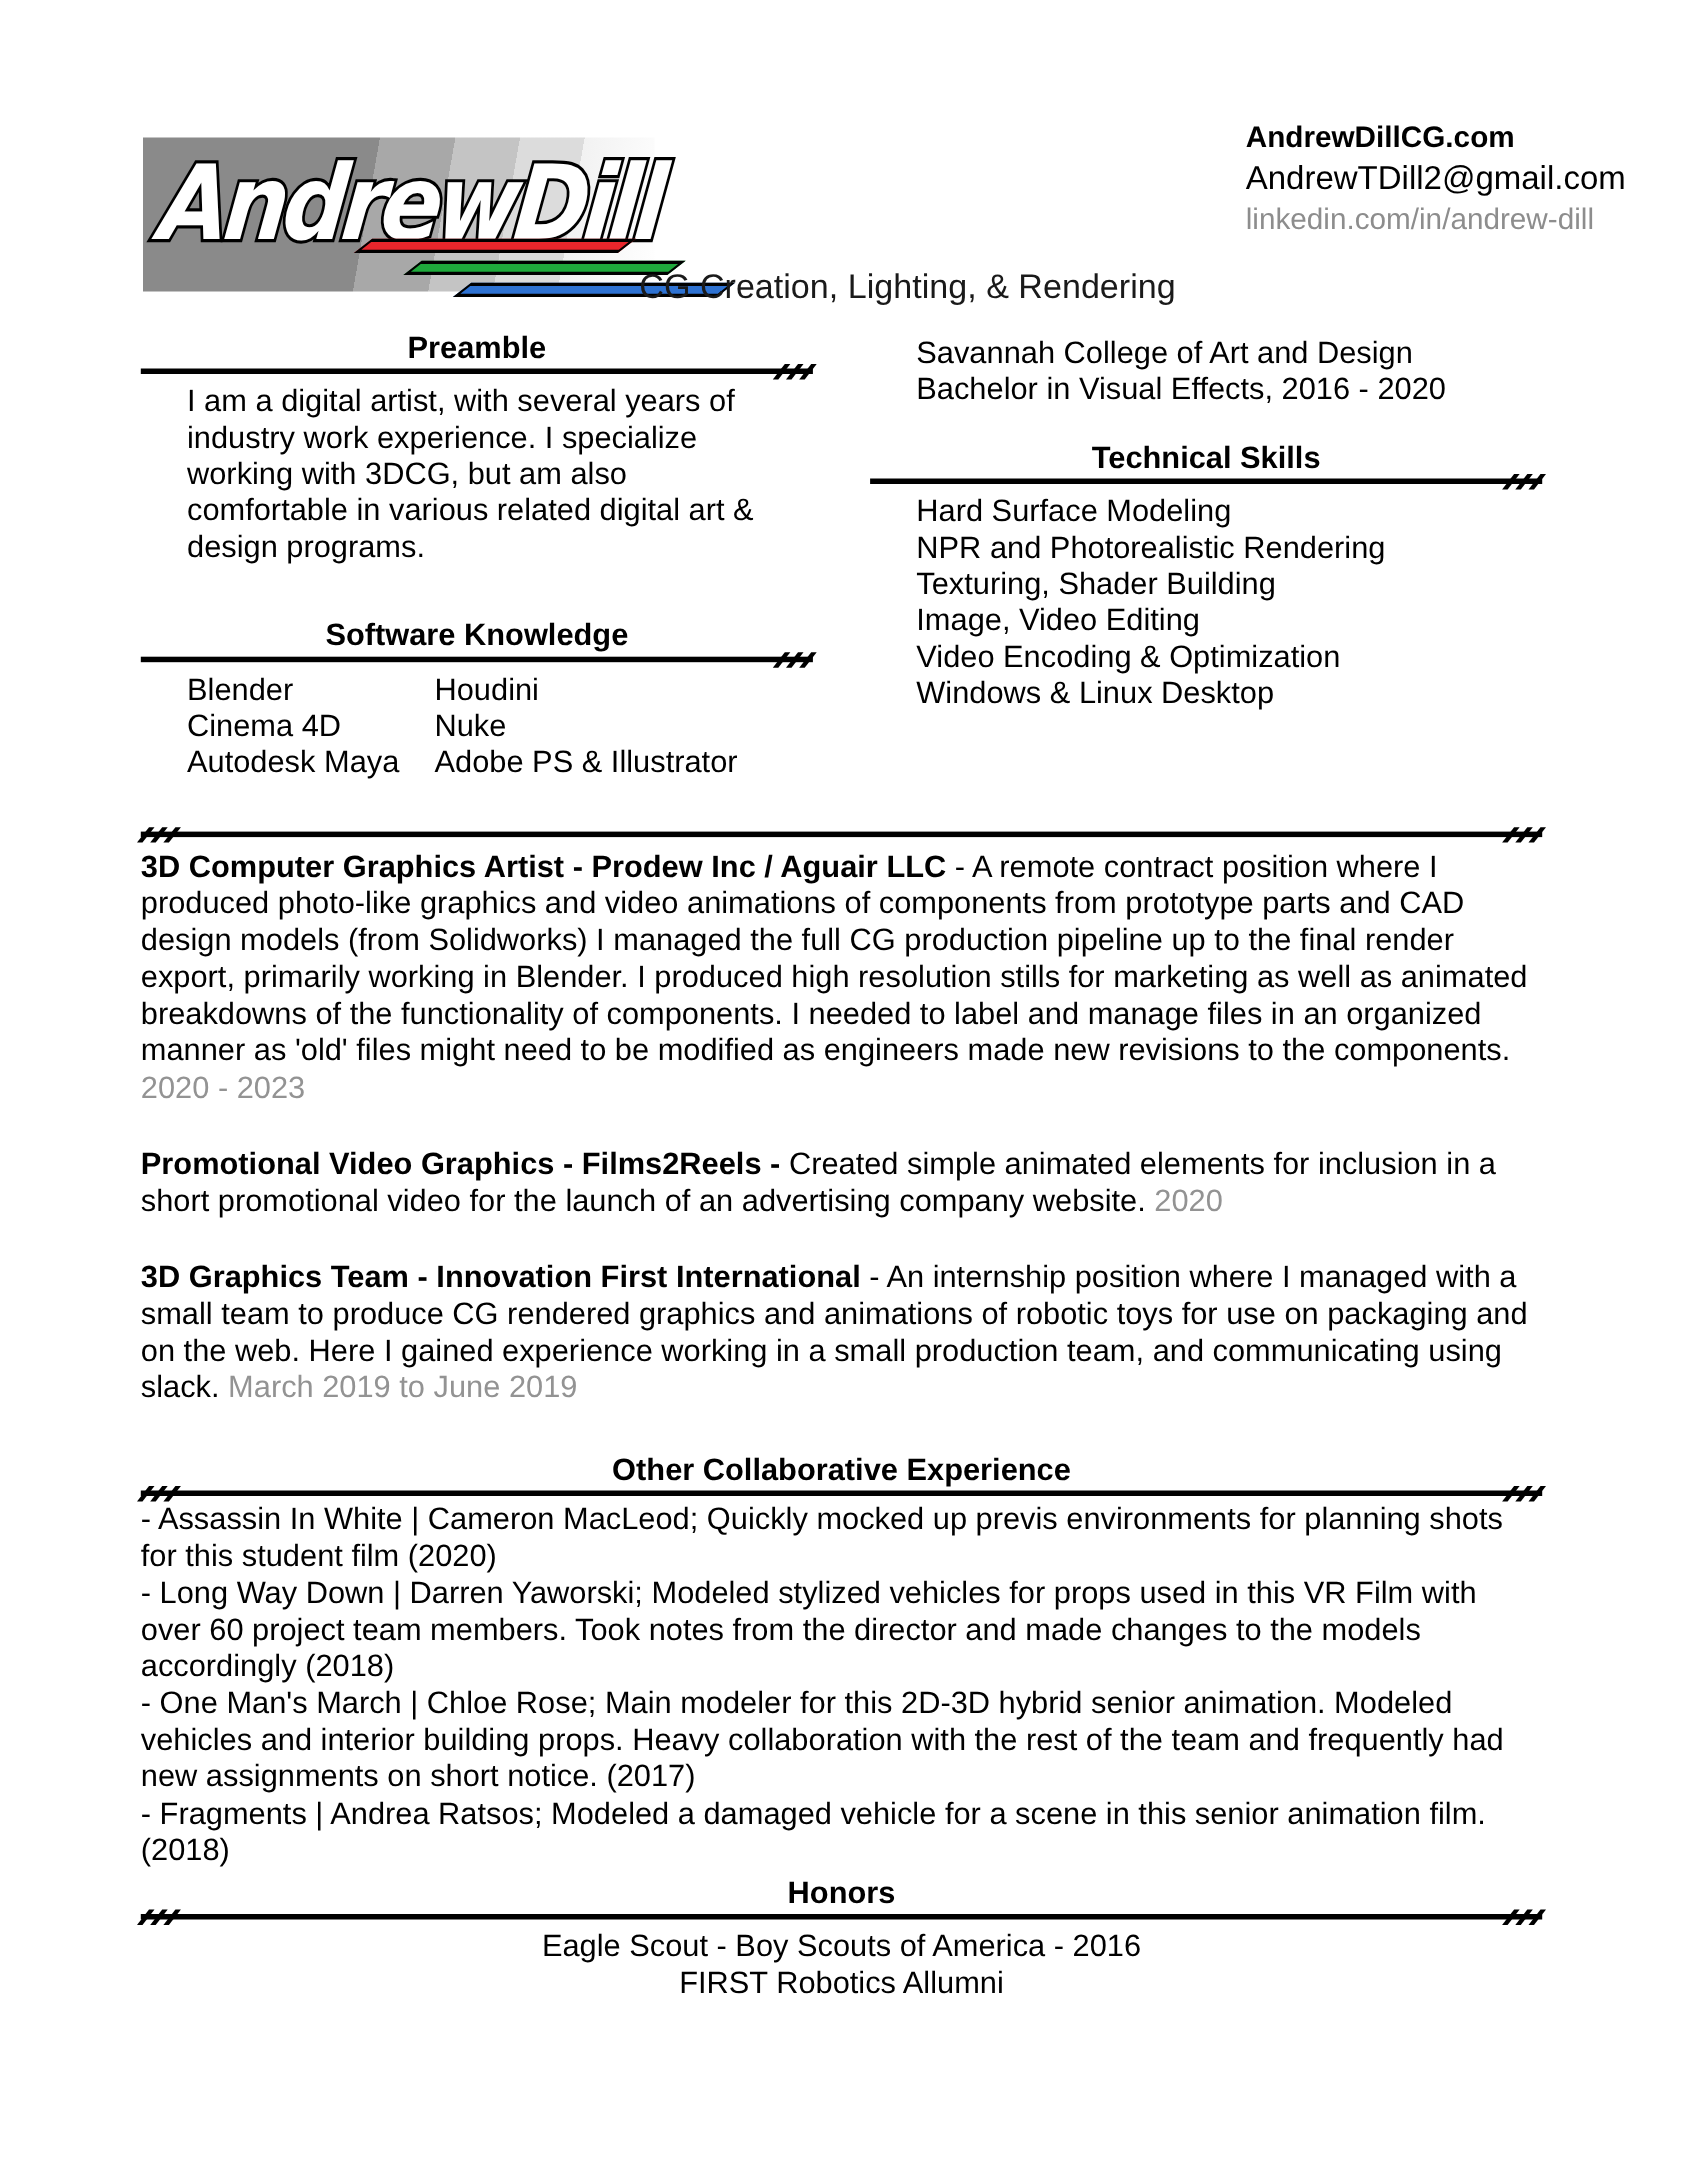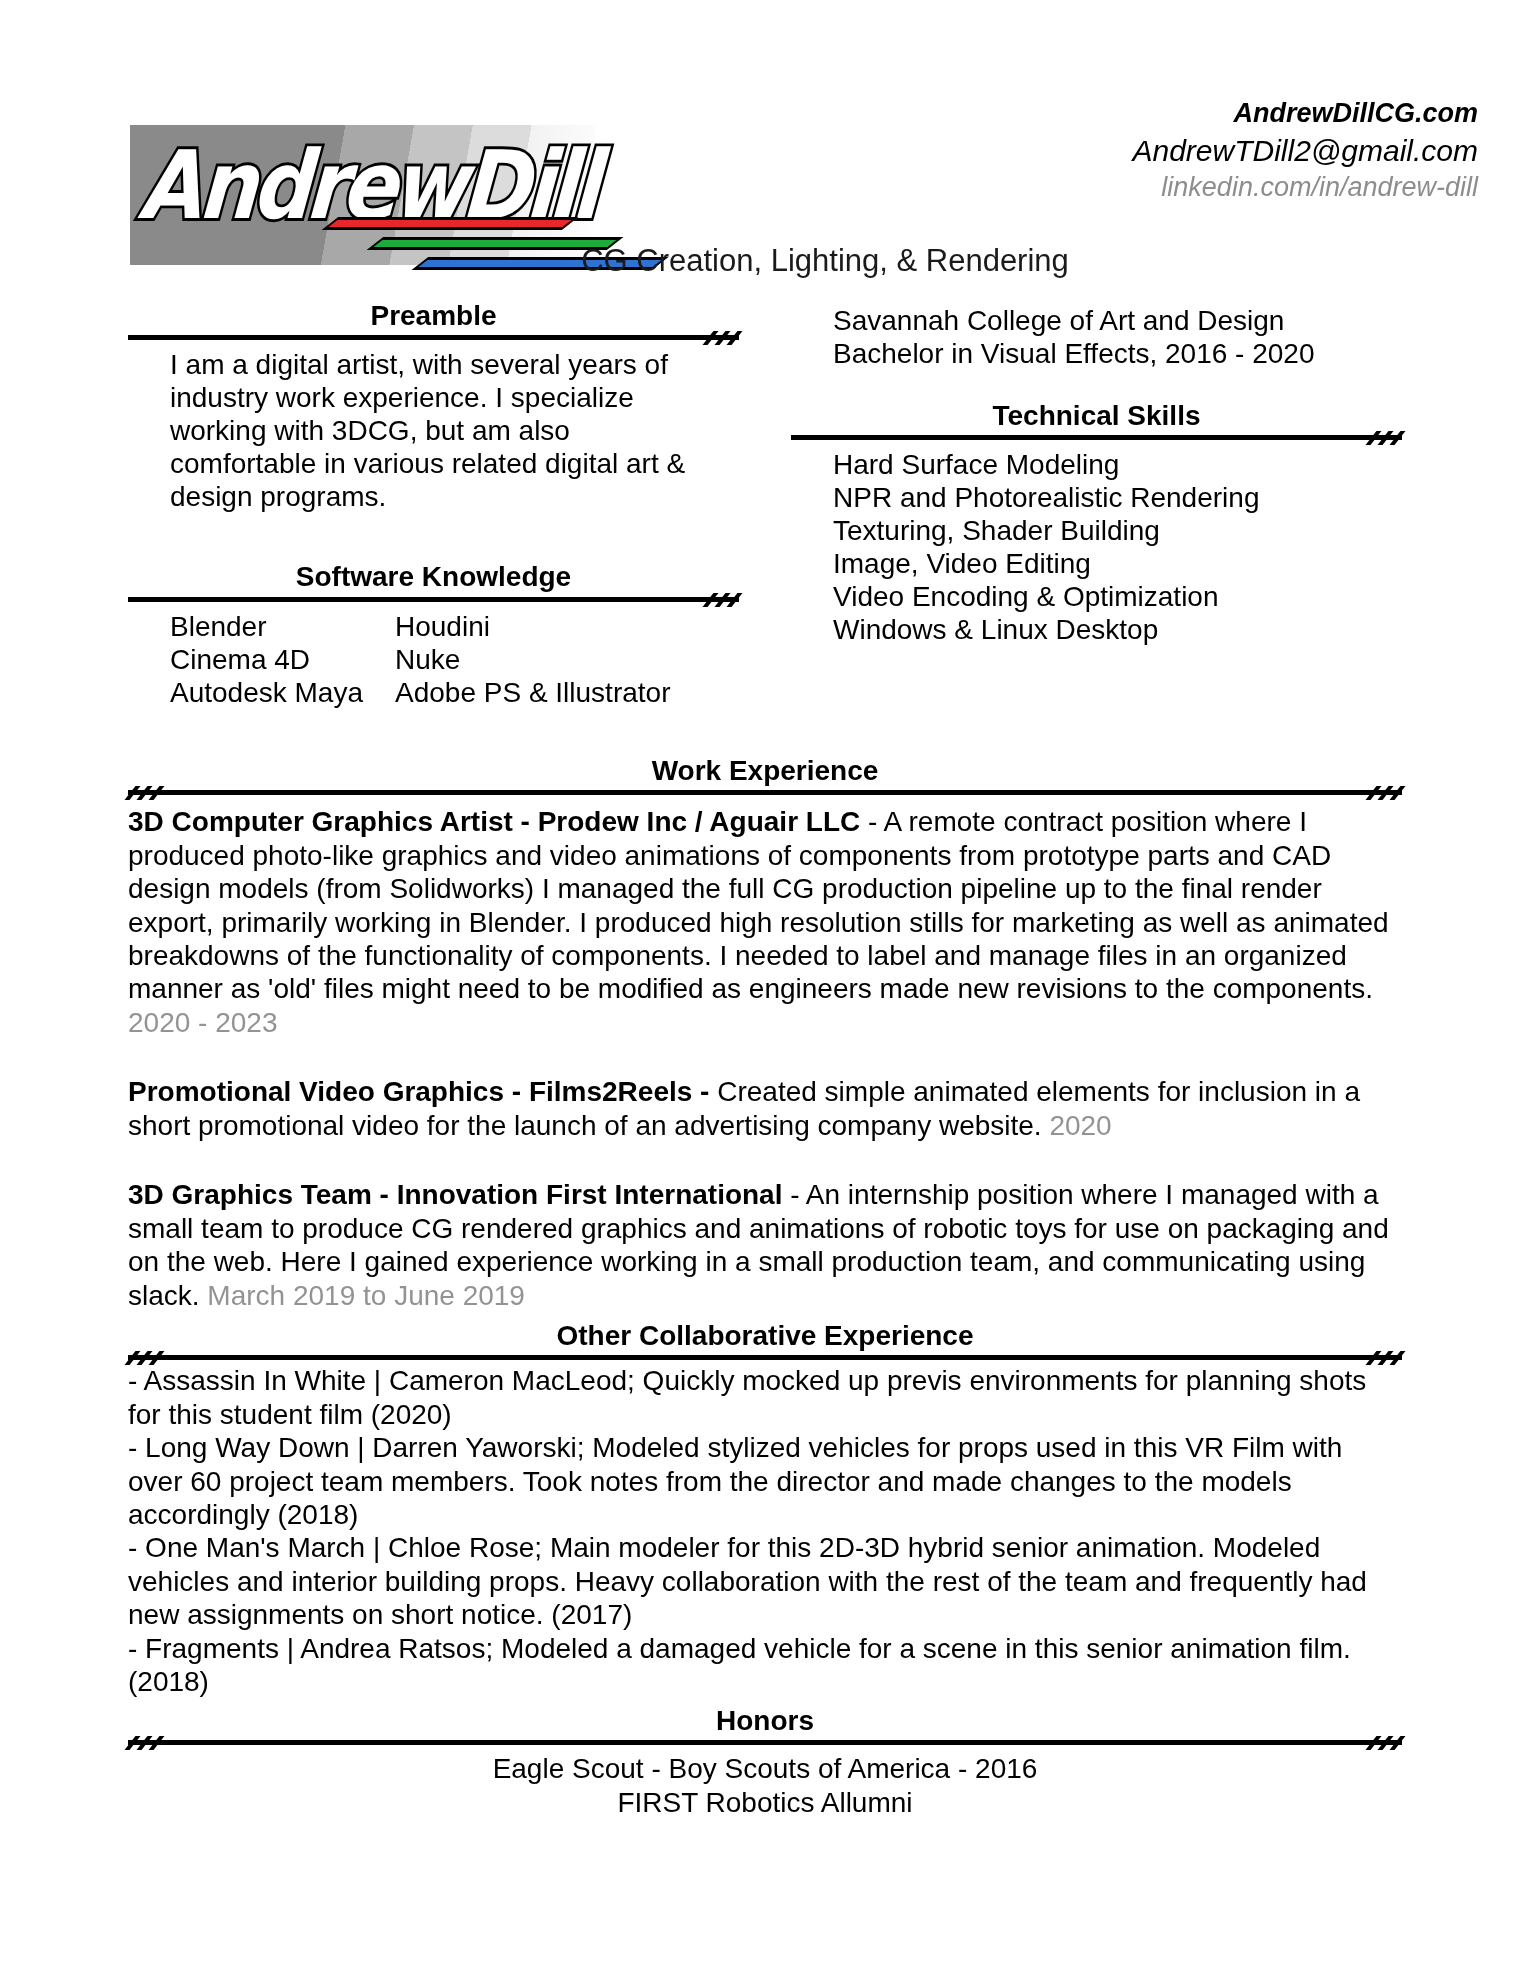--- a/index.html
+++ b/index.html
@@ -65,24 +65,23 @@
     border: 3px solid #000;
     transform: skewX(-52deg);
   }
   .swoosh.red   { left: 200px; top: 92px;  width: 240px; background: #e8262c; }
   .swoosh.green { left: 245px; top: 112px; width: 240px; background: #1faa3c; }
   .swoosh.blue  { left: 290px; top: 132px; width: 240px; background: #2e72d2; }
 
   .contact {
     position: absolute;
     right: 52px;
-    top: 96px;
-    text-align: right;
+    top: 108px;
+    text-align: left;
     line-height: 1.30;
-    font-style: italic;
   }
   .contact .site  { font-size: 27px; font-weight: bold; color: #000; }
   .contact .email { font-size: 30px; color: #000; }
   .contact .linked{ font-size: 27px; color: #8d8d8d; }
 
   .tagline {
     position: absolute;
     left: 0; right: 0;
     top: 243px;
     text-align: center;
@@ -294,21 +293,20 @@
         <div>Texturing, Shader Building</div>
         <div>Image, Video Editing</div>
         <div>Video Encoding &amp; Optimization</div>
         <div>Windows &amp; Linux Desktop</div>
       </div>
     </div>
   </div>
 
   <div class="wide" id="work-section">
     <div class="sec">
-      <div class="sec-title">Work Experience</div>
       <div class="rule both-ticks">
         <i class="tick t-l1"></i>
           <i class="tick t-l2"></i>
           <i class="tick t-l3"></i>
         <i class="tick t-r1"></i>
           <i class="tick t-r2"></i>
           <i class="tick t-r3"></i>
       </div>
     </div>
 

